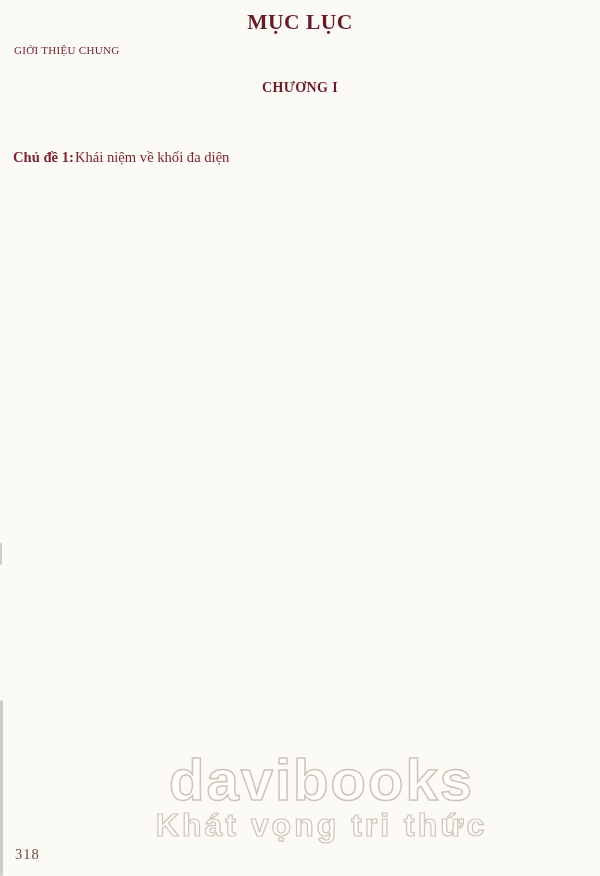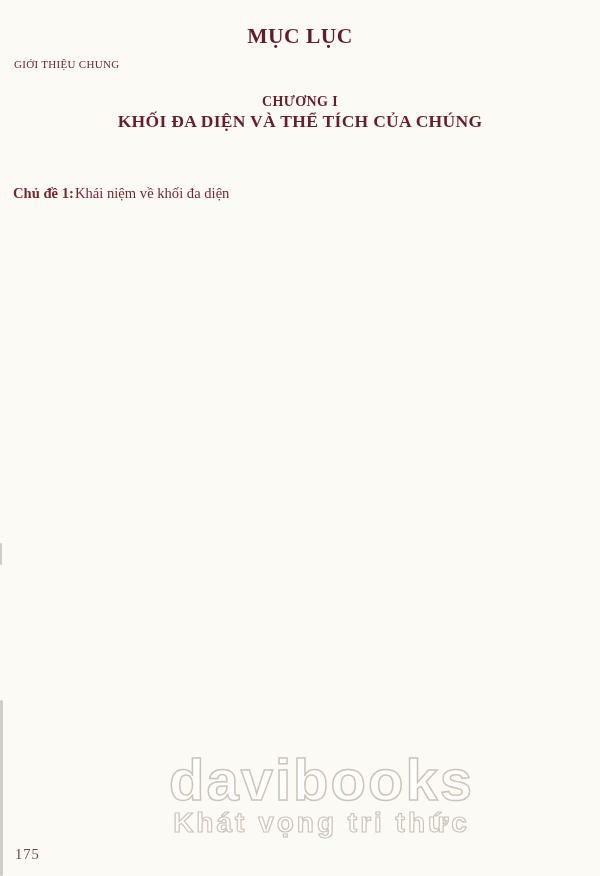--- a/index.html
+++ b/index.html
@@ -9,21 +9,21 @@
     width: 600px;
     height: 876px;
     margin: 0 auto;
     background: #fcfaf5;
     overflow: hidden;
     font-family: "Liberation Serif", "DejaVu Serif", serif;
     color: #7c2433;
   }
   
   .page-title {
-    padding-top: 24px;
+    padding-top: 10px;
     text-align: center;
     font-size: 21.5px;
     font-weight: bold;
     letter-spacing: 0.5px;
     color: #661c28;
   }
   .intro-heading {
     margin: 9px 0 0 14px;
     font-size: 11px;
     letter-spacing: 0.3px;
@@ -80,21 +80,21 @@
     font-size: 58px;
     font-weight: bold;
     line-height: 60px;
     letter-spacing: 2px;
     color: rgba(255, 255, 255, 0.55);
     -webkit-text-stroke: 1.5px rgba(193, 181, 168, 0.8);
     text-shadow: 0 0 1px rgba(255,255,255,0.6);
   }
   .watermark .wm2 {
     margin-top: -3px;
-    font-size: 28px;
+    font-size: 32px;
     font-weight: bold;
     letter-spacing: 3px;
     color: rgba(255, 255, 255, 0.55);
     -webkit-text-stroke: 1.2px rgba(193, 181, 168, 0.8);
   }
 
   
   .scan-edge { position: absolute; left: 0; width: 3px; background: rgba(150,150,145,0.45); border-radius: 2px; }
   .scan-edge.e1 { top: 543px; height: 22px; width: 2px; }
   .scan-edge.e2 { top: 700px; height: 176px; }
@@ -103,34 +103,33 @@
 <body>
 
 <div class="page">
 
   <div class="page-title">MỤC LỤC</div>
 
   <div class="intro-heading">GIỚI THIỆU CHUNG</div>
 
   <div class="chapter-block">
     <div class="chapter-label">CHƯƠNG I</div>
-    <div class="chapter-title">KHỐI ĐA DIỆN VÀ THỂ TÍCH CỦA CHÚNG</div>
   </div>
 
   <div class="toc">
       <div class="toc-row indent-topic">
     <span class="label">Chủ đề 1:</span>
     <span class="text">Khái niệm về khối đa diện</span>
     <span class="leader"></span>
     <span class="page">5</span>
   </div>
     </div>
 
   <div class="watermark">
     <div class="wm1">davibooks</div>
     <div class="wm2">Khát vọng tri thức</div>
   </div>
 
-  <div class="folio">175</div>
+  <div class="folio">318</div>
 
   <div class="scan-edge e1"></div>
   <div class="scan-edge e2"></div>
 </div>
 
 </body></html>

